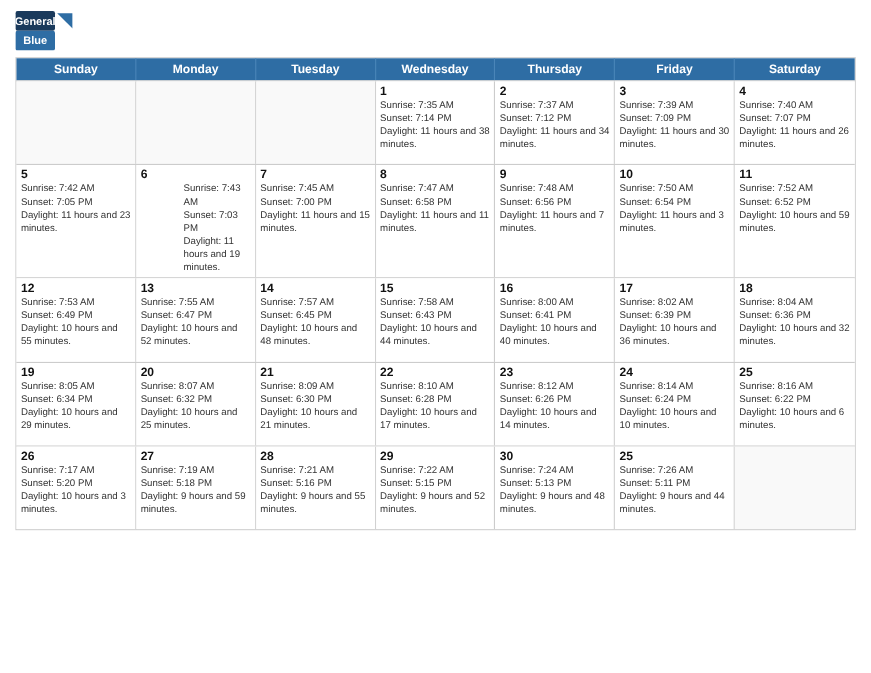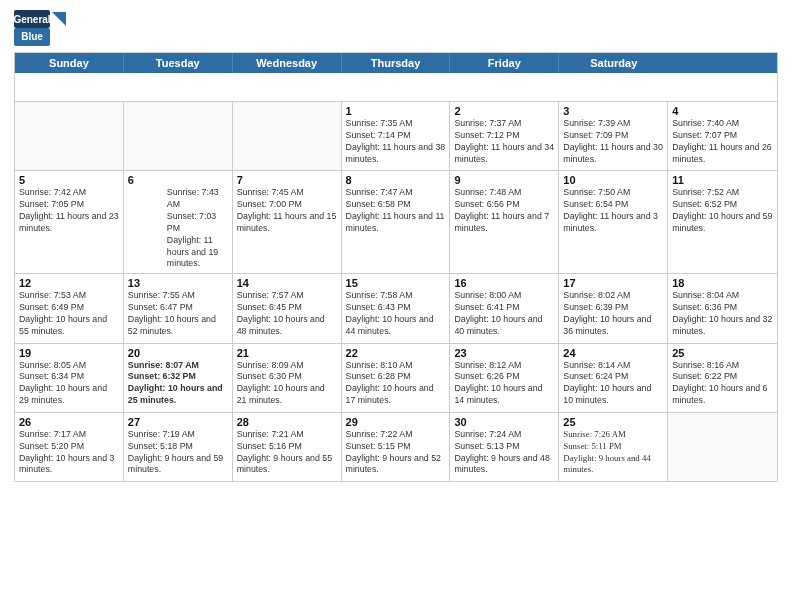--- a/index.html
+++ b/index.html
@@ -38,21 +38,20 @@
     }
     .location {
       font-size: 14px;
       color: #444;
     }
     .calendar {
       flex: 1;
       display: flex;
       flex-direction: column;
       border: 1px solid #ccc;
-      gap: 28px;
     }
     .cal-header {
       display: grid;
       grid-template-columns: repeat(7, 1fr);
       background: #2e6da4;
     }
     .cal-header-cell {
       color: #fff;
       font-size: 11px;
       font-weight: bold;
@@ -117,20 +116,21 @@
 </div>
     <div class="title-section">
       <div class="month-title"></div>
       <div class="location"></div>
     </div>
   </div>
 
   <div class="calendar">
     <div class="cal-header">
     <div class="cal-header-cell">Sunday</div>
+        <div class="cal-header-cell">Monday</div>
         <div class="cal-header-cell">Tuesday</div>
         <div class="cal-header-cell">Wednesday</div>
         <div class="cal-header-cell">Thursday</div>
         <div class="cal-header-cell">Friday</div>
         <div class="cal-header-cell">Saturday</div>
       </div>
     <div class="cal-body">
     <div class="cal-row">
           <div class="cal-cell empty"></div>
           <div class="cal-cell empty"></div>
@@ -250,21 +250,21 @@
         </div>
         <div class="cal-row">
           <div class="cal-cell">
             <div class="day-num">19</div>
             <div class="cell-text" style="white-space: pre-line;">Sunrise: 8:05 AM
 Sunset: 6:34 PM
 Daylight: 10 hours and 29 minutes.</div>
           </div>
           <div class="cal-cell">
             <div class="day-num">20</div>
-            <div class="cell-text" style="white-space: pre-line; font-weight: bold;">Sunrise: 8:07 AM
+            <div class="cell-text" style="white-space: pre-line;">Sunrise: 8:07 AM
 Sunset: 6:32 PM
 Daylight: 10 hours and 25 minutes.</div>
           </div>
           <div class="cal-cell">
             <div class="day-num">21</div>
             <div class="cell-text" style="white-space: pre-line;">Sunrise: 8:09 AM
 Sunset: 6:30 PM
 Daylight: 10 hours and 21 minutes.</div>
           </div>
           <div class="cal-cell">
@@ -318,21 +318,21 @@
 Daylight: 9 hours and 52 minutes.</div>
           </div>
           <div class="cal-cell">
             <div class="day-num">30</div>
             <div class="cell-text" style="white-space: pre-line;">Sunrise: 7:24 AM
 Sunset: 5:13 PM
 Daylight: 9 hours and 48 minutes.</div>
           </div>
           <div class="cal-cell">
             <div class="day-num">25</div>
-            <div class="cell-text" style="white-space: pre-line; font-family: Liberation Serif, serif;">Sunrise: 7:26 AM
+            <div class="cell-text" style="white-space: pre-line;">Sunrise: 7:26 AM
 Sunset: 5:11 PM
 Daylight: 9 hours and 44 minutes.</div>
           </div>
           <div class="cal-cell empty"></div>
         </div>
       </div>
   </div>
 </div>
 
 </body></html>

